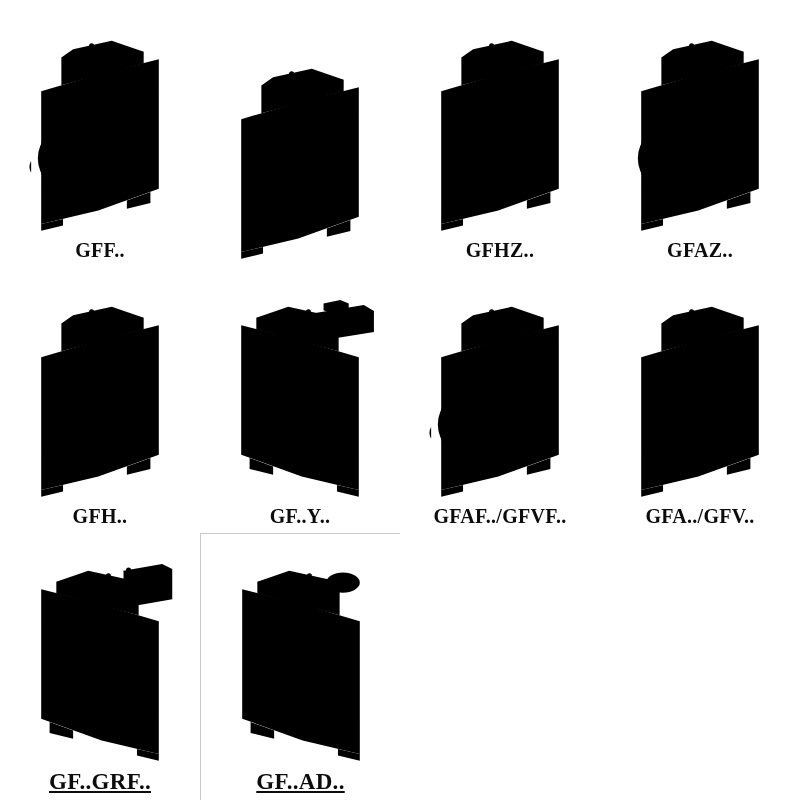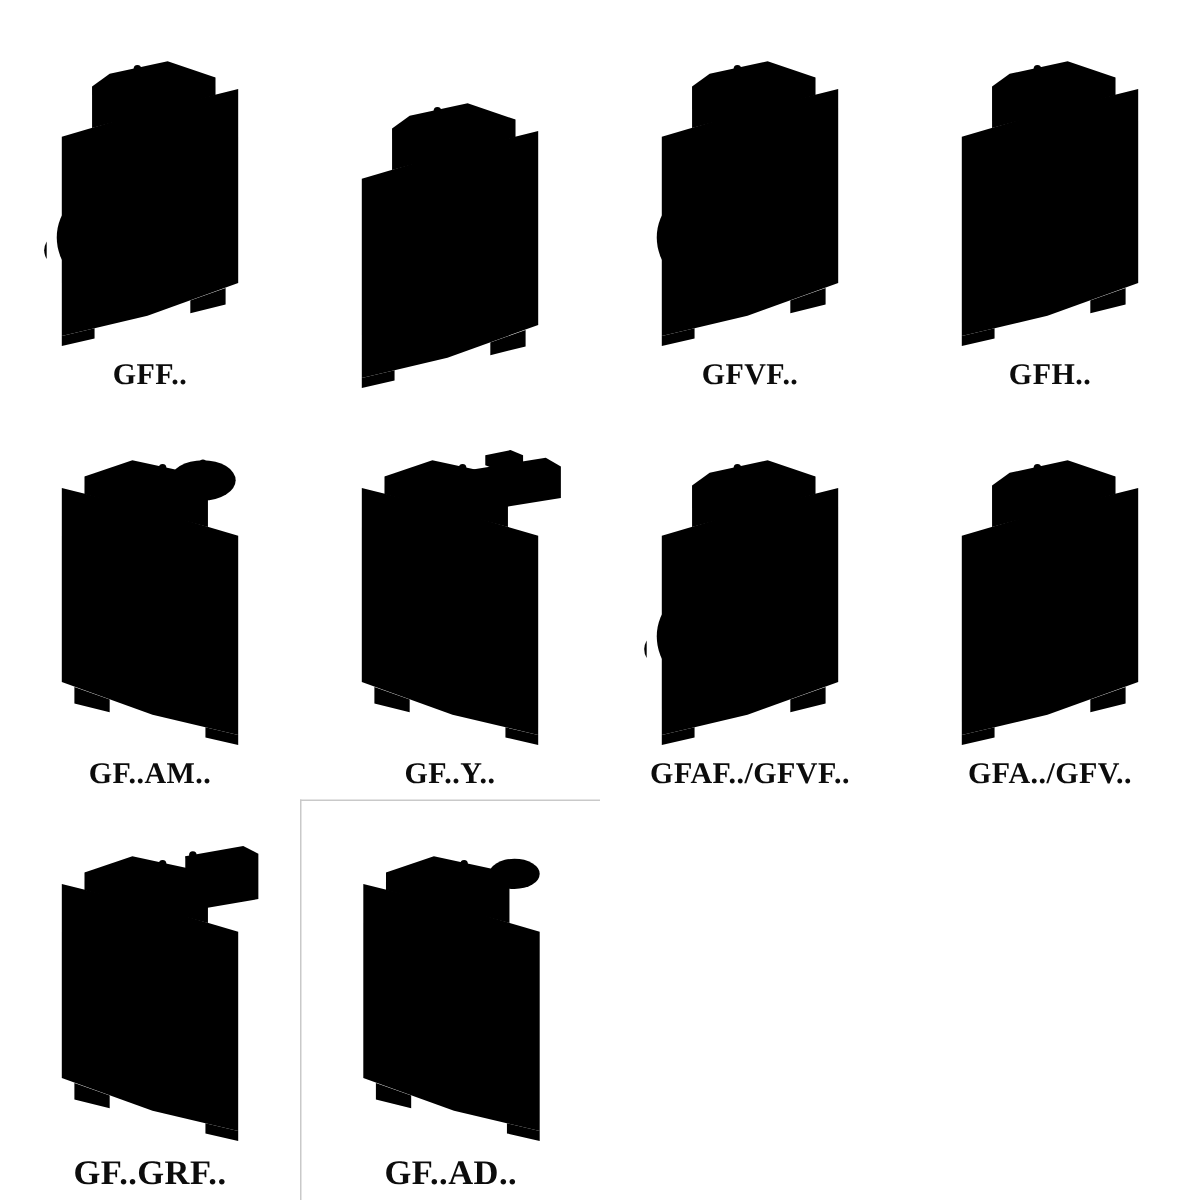--- a/index.html
+++ b/index.html
@@ -18,21 +18,21 @@
     display:flex; flex-direction:column;
     align-items:center; justify-content:flex-end;
     padding-bottom:5px;
   }
   .cell svg.gb { width:172px; height:210px; flex:0 0 auto; }
   .label {
     font-weight:bold; font-size:20px;
     color:var(--label,#0c0c0c);
     margin-top:5px; letter-spacing:.3px; white-space:nowrap;
   }
-  .label--lg { font-size:23px; }
+  .label--lg { font-size:23px;text-decoration:underline; }
   .cell--bordered { border-left:1px solid #c9c9c9; border-top:1px solid #c9c9c9; }
   .gb.dark  { color:var(--line-dark,#484848); }
   .gb.light { color:var(--line-light,#a8a8a8); }
   .defs-holder { position:absolute; width:0; height:0; overflow:hidden; }
 </style>
 </head>
 <body>
 
 <svg class="defs-holder" aria-hidden="true">
   <defs>
@@ -144,47 +144,45 @@
     <figcaption class="label">GFF..</figcaption>
   </figure>
 
   <figure class="cell">
     <svg class="gb dark" viewBox="0 -10 180 250" role="img">
       <use href="#gb-body"></use>
         <use href="#gb-bore"></use>
     </svg>
   </figure>
 
+  <figure class="cell">
+    <svg class="gb dark" viewBox="0 -10 180 250" role="img">
+      <use href="#gb-body"></use>
+        <use href="#gb-twin"></use>
+    </svg>
+    <figcaption class="label">GFHZ..</figcaption>
+  </figure>
 
   <figure class="cell">
     <svg class="gb dark" viewBox="0 -10 180 250" role="img">
       <use href="#gb-body"></use>
         <use href="#gb-flange"></use>
     </svg>
-    <figcaption class="label">GFVF..</figcaption>
+    <figcaption class="label">GFAZ..</figcaption>
   </figure>
 
   <figure class="cell">
     <svg class="gb dark" viewBox="0 -10 180 250" role="img">
       <use href="#gb-body"></use>
         <use href="#gb-bore"></use>
     </svg>
     <figcaption class="label">GFH..</figcaption>
   </figure>
 
 
-  <figure class="cell">
-    <svg class="gb light" viewBox="0 -10 180 250" role="img">
-      <use href="#gb-body-R"></use>
-        <use href="#gb-bore-R"></use>
-        <use href="#gb-adapter-disc"></use>
-        <use href="#gb-shaft-left"></use>
-    </svg>
-    <figcaption class="label">GF..AM..</figcaption>
-  </figure>
 
   <figure class="cell">
     <svg class="gb light" viewBox="0 -10 180 250" role="img">
       <use href="#gb-body-R"></use>
         <use href="#gb-bore-R"></use>
         <use href="#gb-motor"></use>
         <use href="#gb-shaft-left"></use>
     </svg>
     <figcaption class="label">GF..Y..</figcaption>
   </figure>

